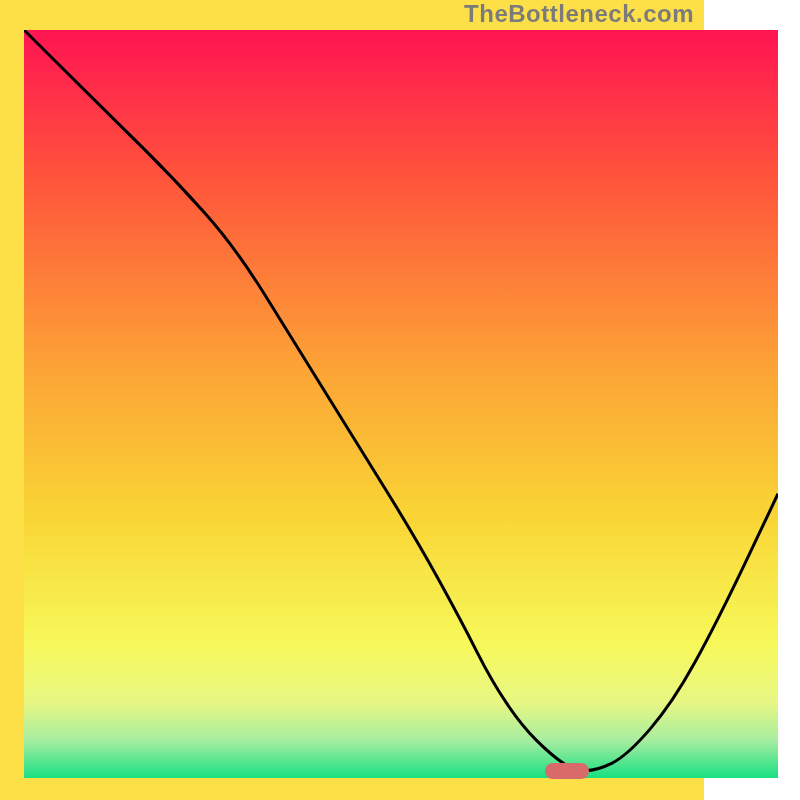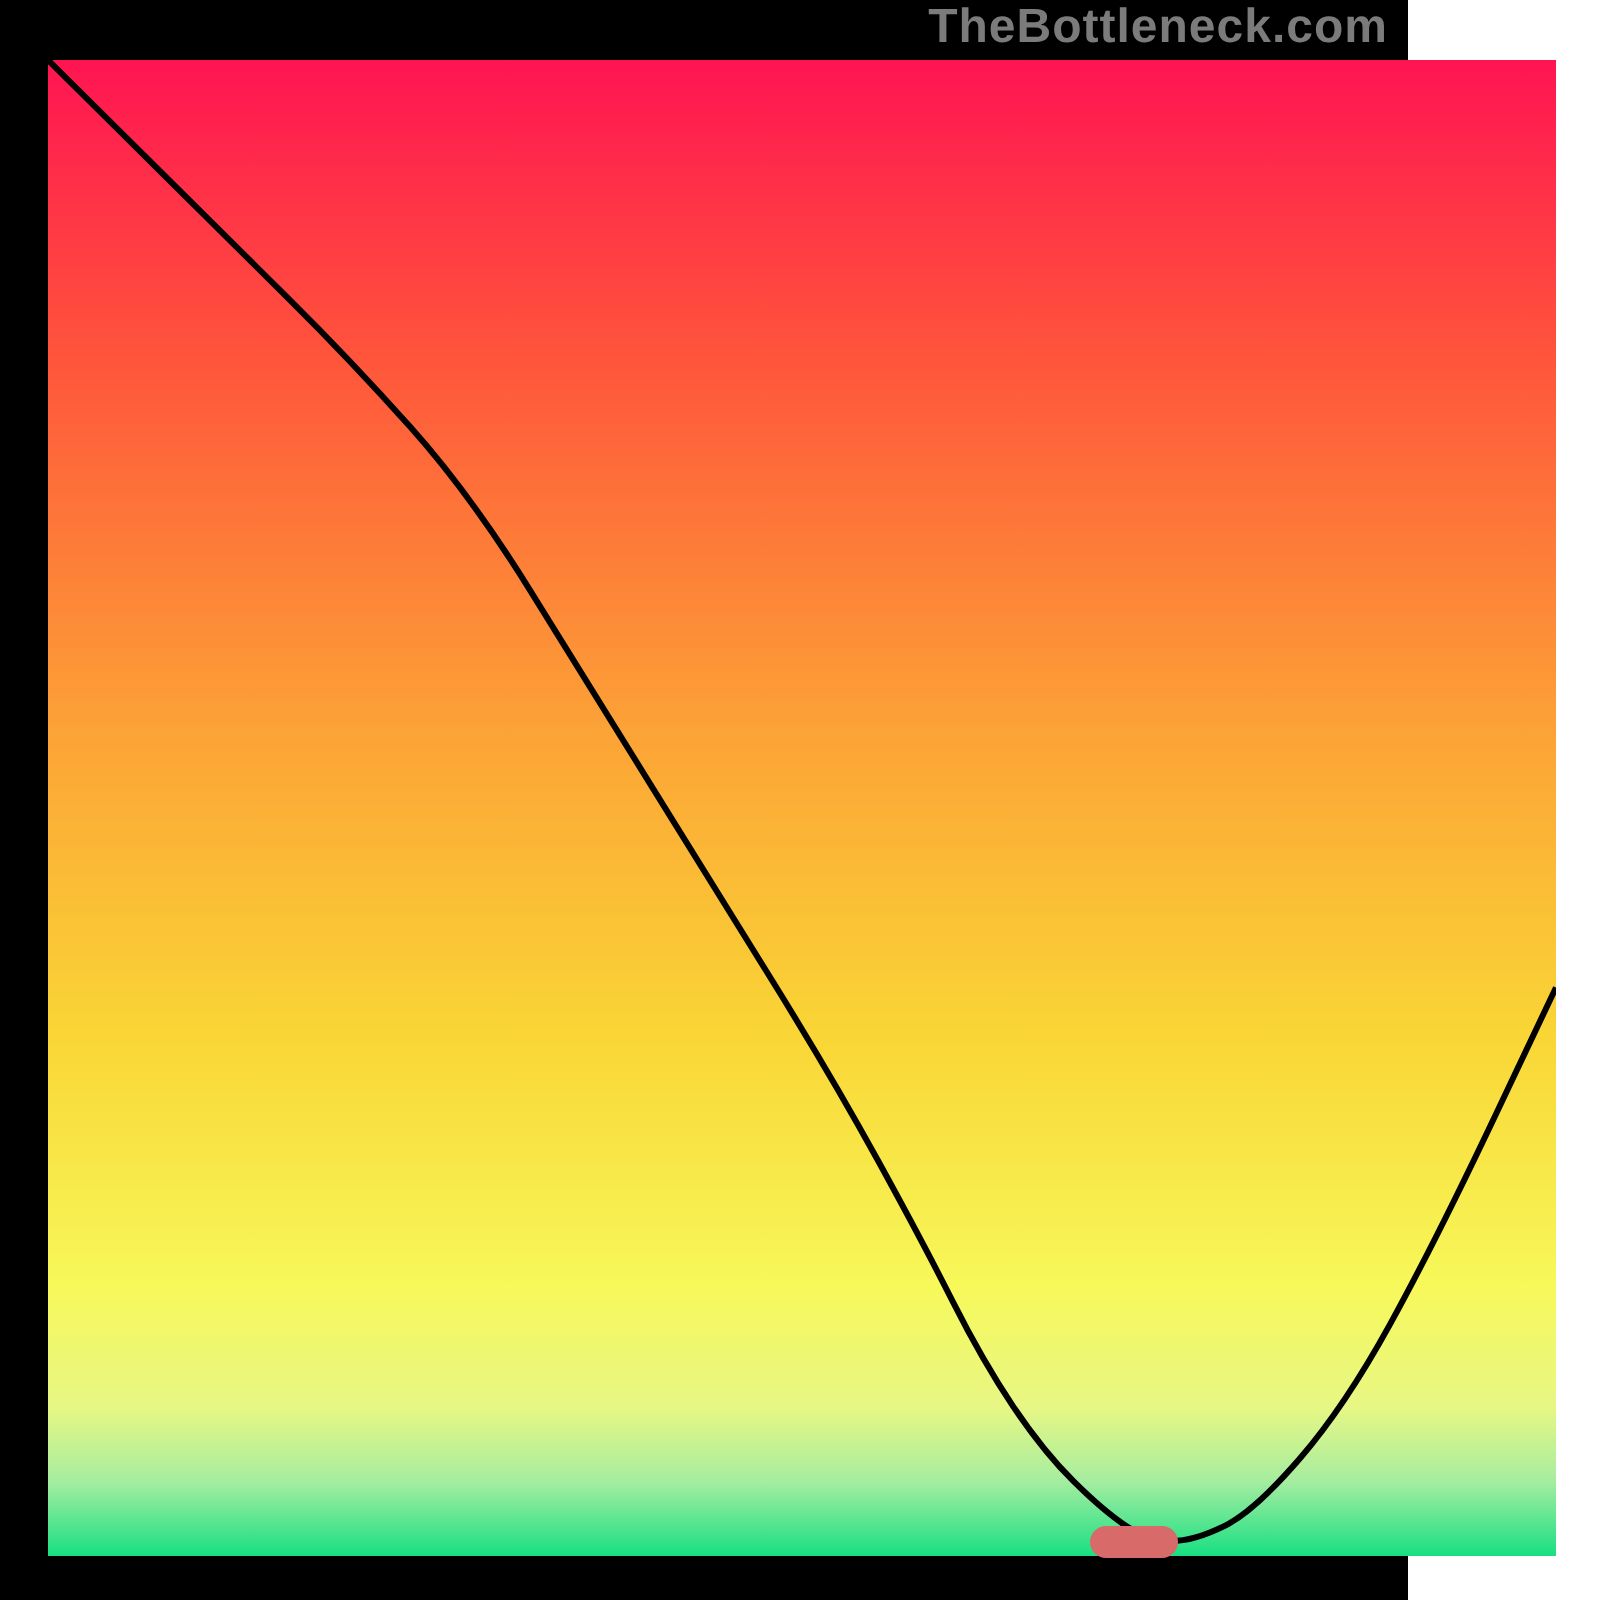--- a/index.html
+++ b/index.html
@@ -7,21 +7,21 @@
     padding: 0;
     width: 800px;
     height: 800px;
     background: #fff;
     overflow: hidden;
   }
   .outer {
     position: relative;
     width: 704px;
     height: 800px;
-    background: #000000;
+    background: #fde047;
   }
   .watermark {
     position: absolute;
     top: 0px;
     right: 10px;
     color: #7b7b7b;
     font: 600 24px "Arial", sans-serif;
     letter-spacing: 0.5px;
     z-index: 5;
   }

